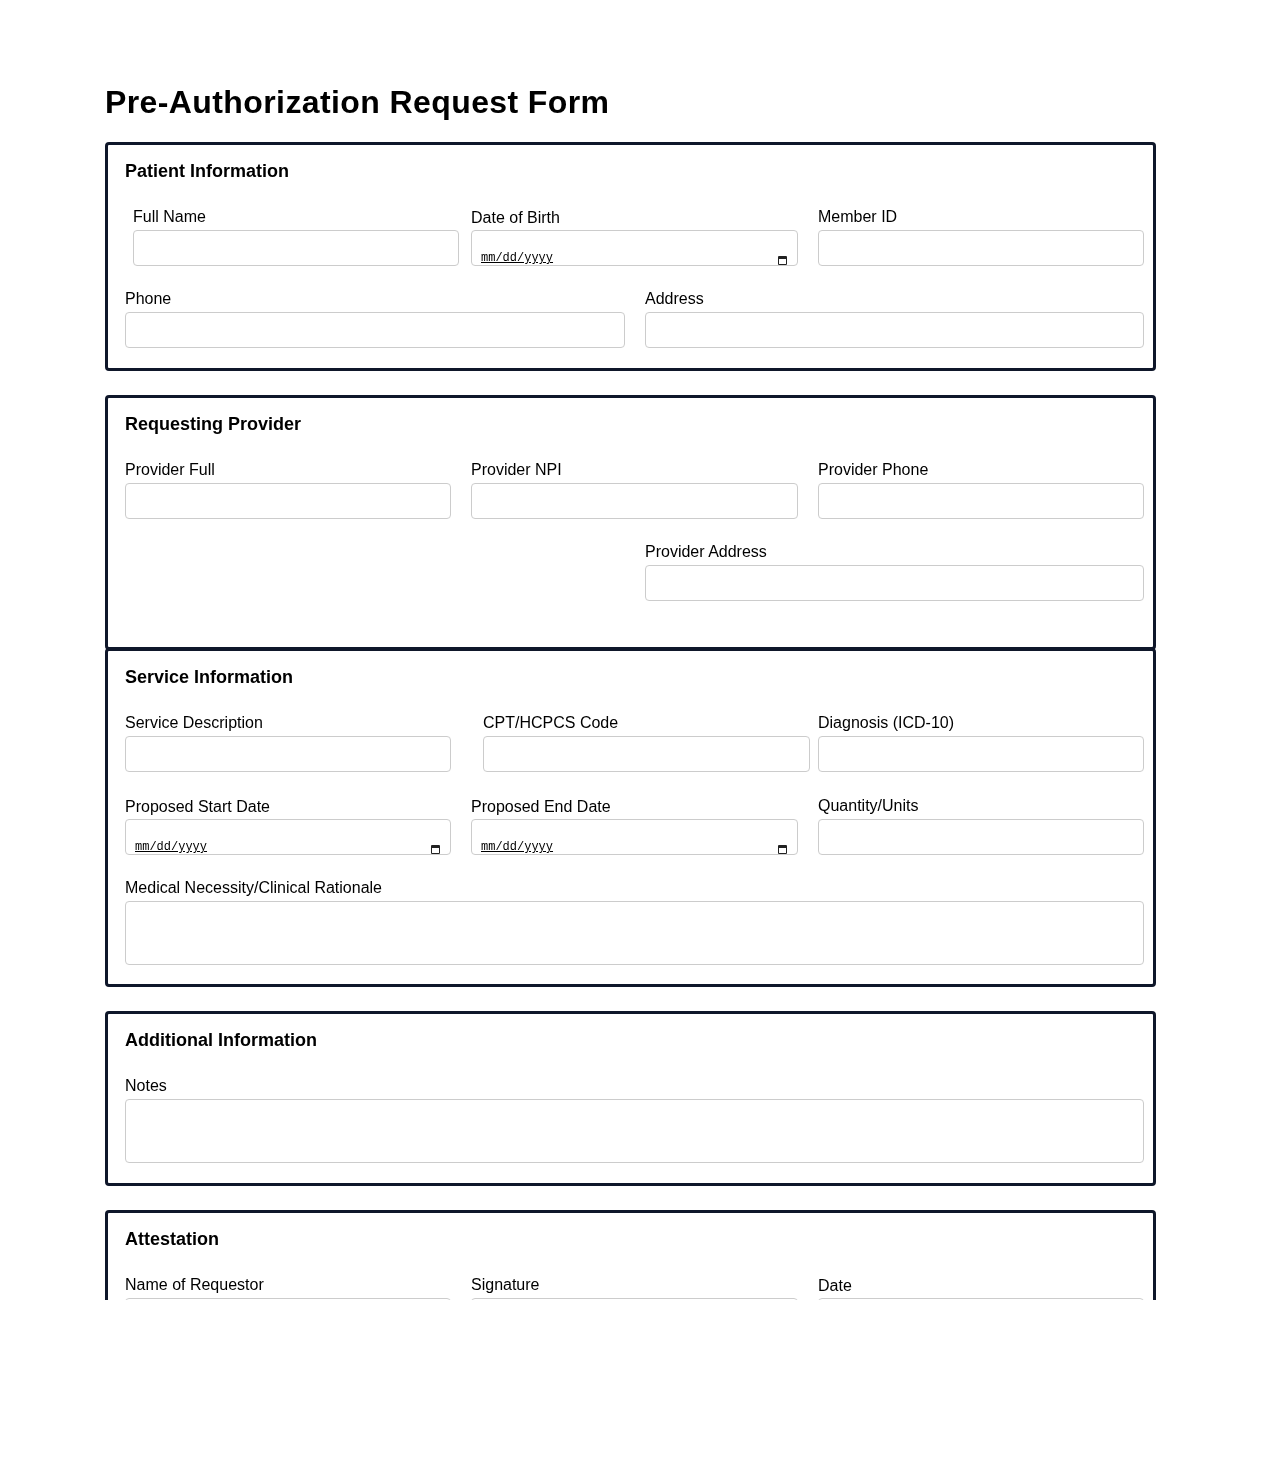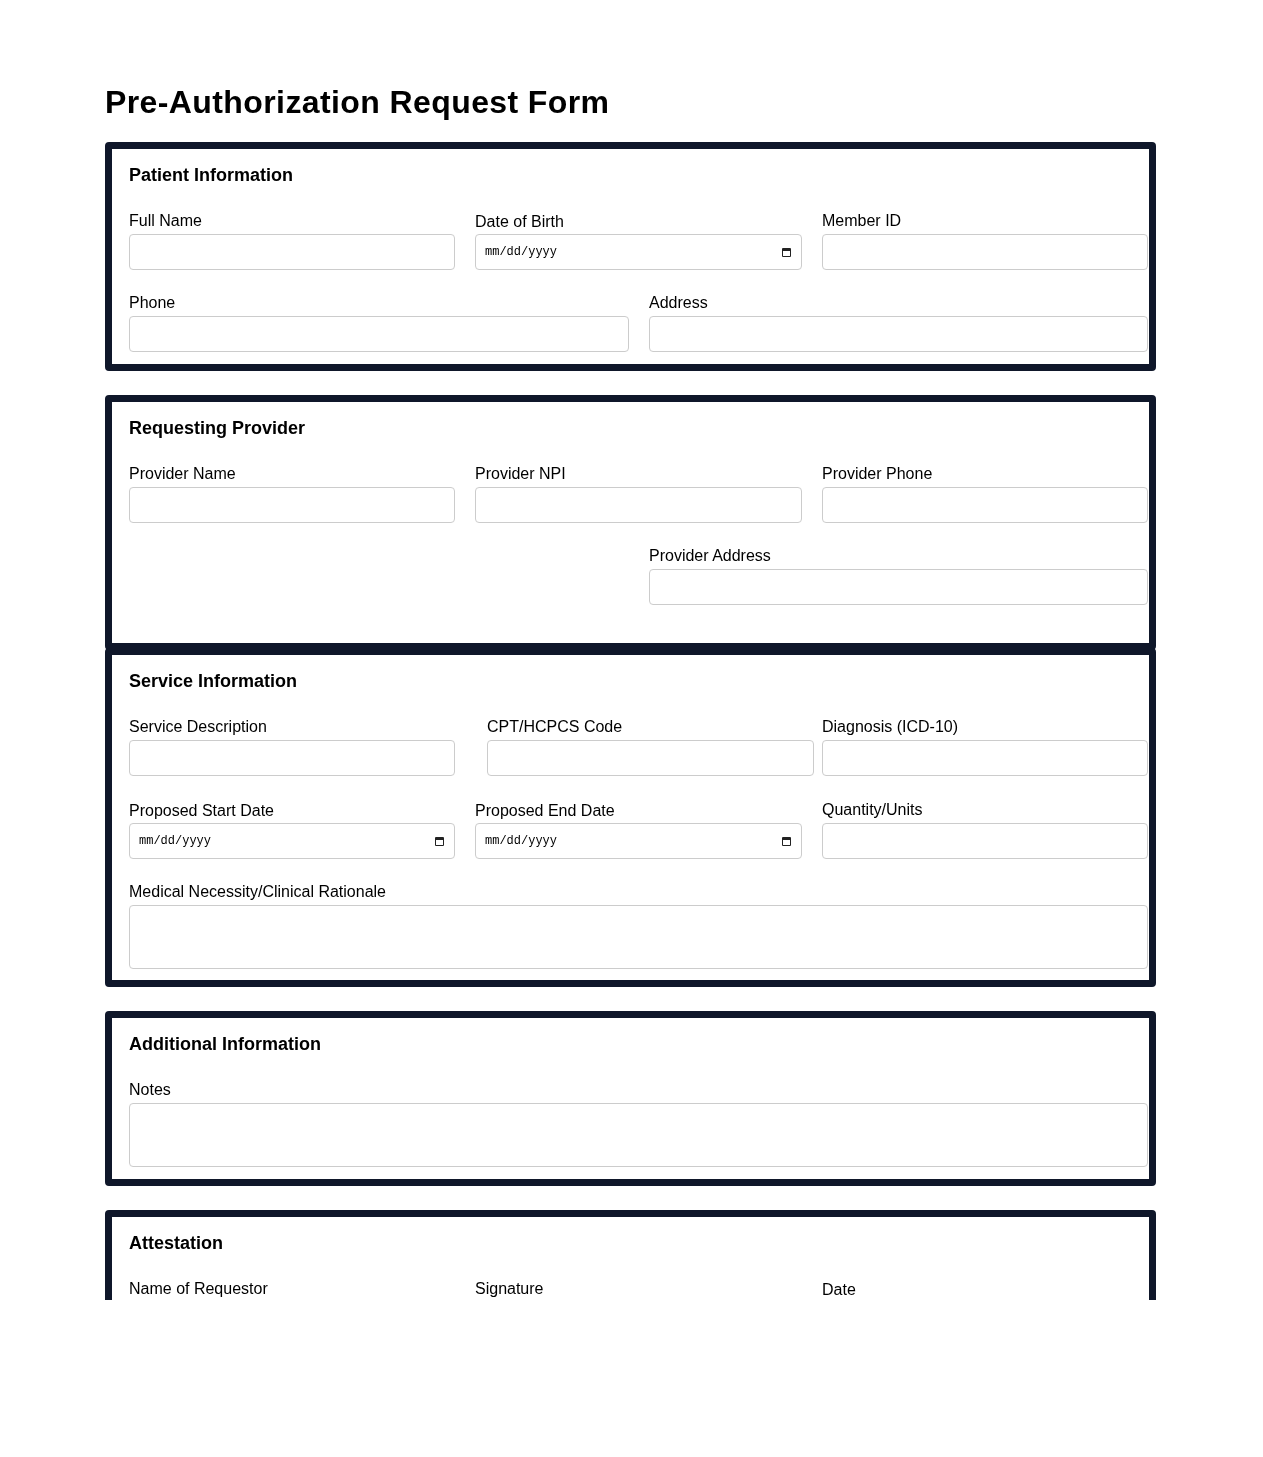--- a/index.html
+++ b/index.html
@@ -38,21 +38,21 @@
       font-size: 32px;
       font-weight: bold;
       letter-spacing: 0.4px;
       line-height: 40px;
       white-space: nowrap;
     }
     .section {
       position: absolute;
       left: 0;
       width: 1051px;
-      border: 7px solid #0f172a;
+      border: 3px solid #0f172a;
       border-radius: 4px;
       box-sizing: border-box;
       background: #fff;
     }
     .section-title {
       position: absolute;
       left: 17px;
       top: 15px;
       margin: 0;
       font-size: 18px;
@@ -93,23 +93,24 @@
       border-radius: 4px;
       background: #fff;
       resize: none;
       font-family: "Liberation Sans", sans-serif;
       font-size: 14px;
       padding: 6px 8px;
       outline: none;
     }
     .date-input {
       display: flex;
-      align-items: center;
+      align-items: flex-end;
       justify-content: space-between;
       padding: 0 10px 0 9px !important;
+      text-decoration: underline;
     }
     .date-placeholder {
       font-family: "Liberation Mono", monospace;
       font-size: 12px;
       color: #000;
       letter-spacing: 0px;
     }
     .calendar-icon {
       width: 9px;
       height: 9px;
@@ -130,21 +131,21 @@
 <body>
 
 <div class="viewport">
   <div class="container">
 
     <h1 class="page-title">Pre-Authorization Request Form</h1>
 
     <div class="section" style="top:142px;height:229px;">
       <h2 class="section-title">Patient Information</h2>
 
-      <div class="field c3-1" style="top:63px;">
+      <div class="field c3-1" style="top:63px;margin-left:8px;">
         <label>Full Name</label>
         <input class="input" style="top: 22px;" type="text">
       </div>
       <div class="field c3-2" style="top:64px;">
         <label>Date of Birth</label>
         <div class="input date-input" style="top:21px;">
           <span class="date-placeholder">mm/dd/yyyy</span>
           <span class="calendar-icon"></span>
         </div>
       </div>
@@ -160,21 +161,21 @@
       <div class="field c2-2" style="top:145px;">
         <label>Address</label>
         <input class="input" style="top: 22px;" type="text">
       </div>
     </div>
 
     <div class="section" style="top:395px;height:255px;">
       <h2 class="section-title">Requesting Provider</h2>
 
       <div class="field c3-1" style="top:63px;">
-        <label>Provider Name</label>
+        <label>Provider Full</label>
         <input class="input" style="top: 22px;" type="text">
       </div>
       <div class="field c3-2" style="top:63px;">
         <label>Provider NPI</label>
         <input class="input" style="top: 22px;" type="text">
       </div>
       <div class="field c3-3" style="top:63px;">
         <label>Provider Phone</label>
         <input class="input" style="top: 22px;" type="text">
       </div>

